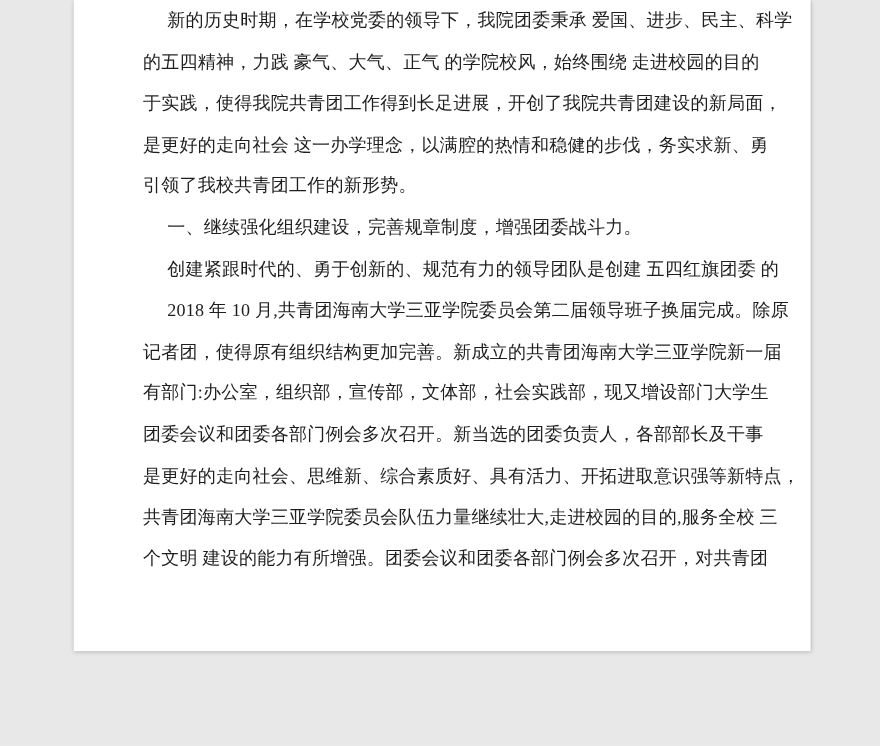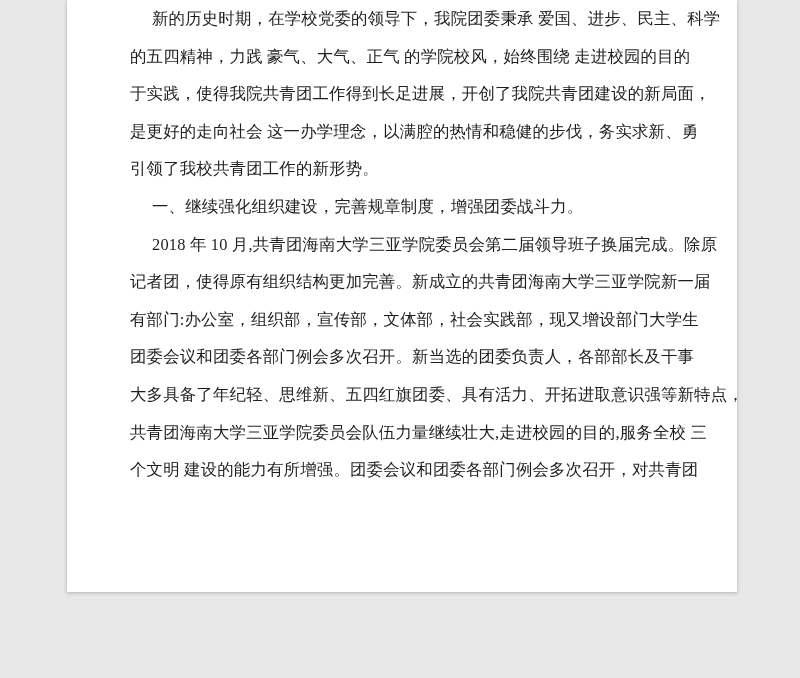--- a/index.html
+++ b/index.html
@@ -60,27 +60,28 @@
         <div class="line">于实践，使得我院共青团工作得到长足进展，开创了我院共青团建设的新局面，</div>
         <div class="line">是更好的走向社会 这一办学理念，以满腔的热情和稳健的步伐，务实求新、勇</div>
         <div class="line">引领了我校共青团工作的新形势。</div>
       </div>
 
       <div class="para">
         <div class="line">一、继续强化组织建设，完善规章制度，增强团委战斗力。</div>
       </div>
 
       <div class="para">
+        <div class="line">创建紧跟时代的、勇于创新的、规范有力的领导团队是创建 五四红旗团委 的</div>
       </div>
 
       <div class="para">
         <div class="line">2018 年 10 月,共青团海南大学三亚学院委员会第二届领导班子换届完成。除原</div>
         <div class="line">记者团，使得原有组织结构更加完善。新成立的共青团海南大学三亚学院新一届</div>
         <div class="line">有部门:办公室，组织部，宣传部，文体部，社会实践部，现又增设部门大学生</div>
         <div class="line">团委会议和团委各部门例会多次召开。新当选的团委负责人，各部部长及干事</div>
-        <div class="line">大多具备了年纪轻、思维新、五四红旗团委、具有活力、开拓进取意识强等新特点，</div>
+        <div class="line">是更好的走向社会、思维新、综合素质好、具有活力、开拓进取意识强等新特点，</div>
         <div class="line">共青团海南大学三亚学院委员会队伍力量继续壮大,走进校园的目的,服务全校 三</div>
         <div class="line">个文明 建设的能力有所增强。团委会议和团委各部门例会多次召开，对共青团</div>
       </div>
 
     </div>
   </div>
 </div>
 
 </body></html>

